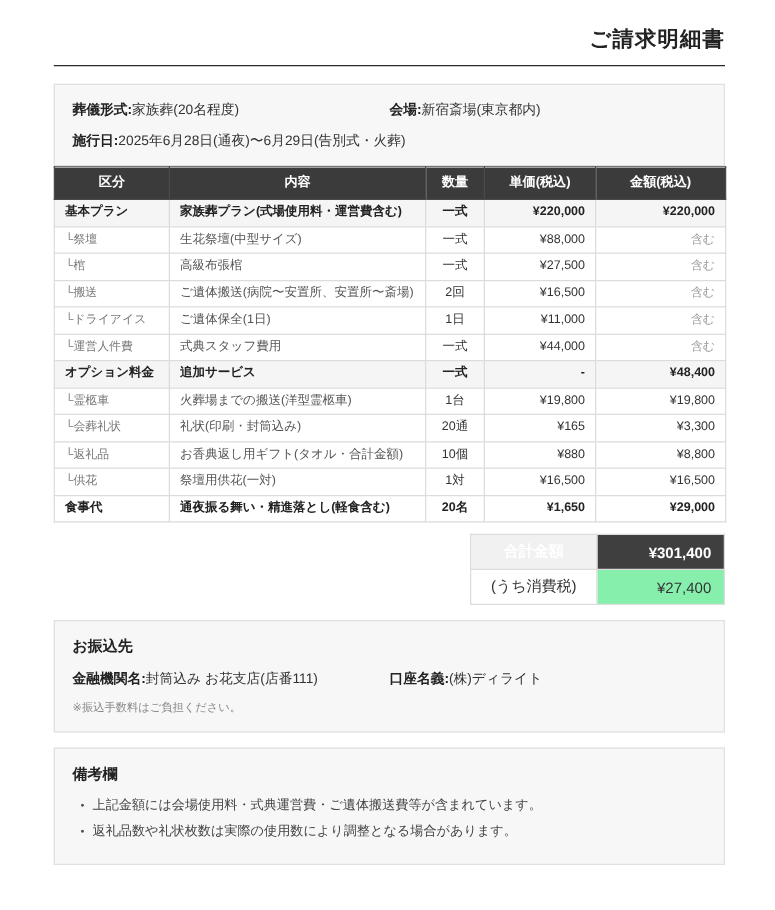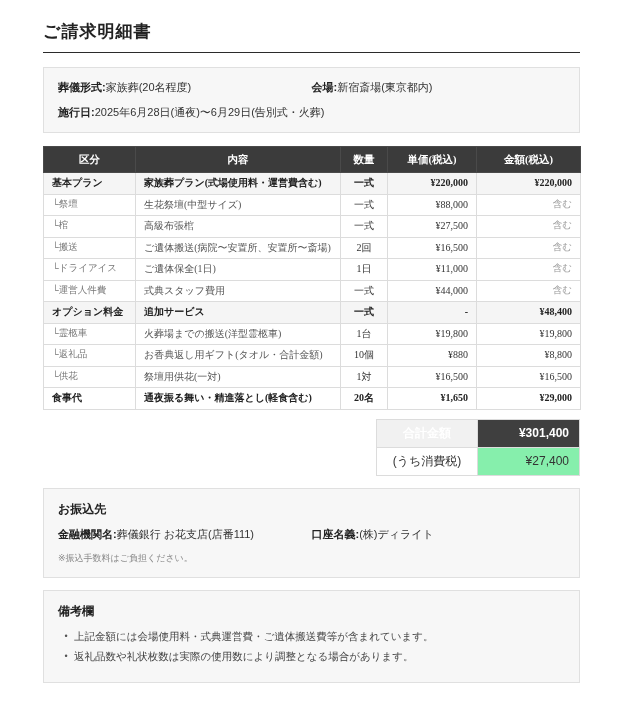--- a/index.html
+++ b/index.html
@@ -5,34 +5,34 @@
   * { margin:0; padding:0; box-sizing:border-box; }
   html,body { background:#ffffff; }
   body {
     width:620px; min-height:728px;
     font-family:"Liberation Sans","DejaVu Sans",sans-serif;
     color:#333;
   }
   .page { padding:20px 40px 18px 43px; }
 
   
-  .doc-title { text-align:left; font-size:17px; font-weight:bold; color:#222; letter-spacing:1px; }
+  .doc-title { text-align:right; font-size:17px; font-weight:bold; color:#222; letter-spacing:1px; }
   .title-rule { border:none; border-top:1.5px solid #2b2b2b; margin-top:9px; }
 
   
   .box { background:#f7f7f7; border:1px solid #e0e0e0; padding:12px 14px; }
   .summary-box { margin-top:14px; font-size:11px; }
   .summary-grid { display:grid; grid-template-columns:1fr 1fr; row-gap:10px; }
   .summary-item .lbl { font-weight:bold; color:#222; }
   .summary-item .val { color:#333; }
   .summary-date { grid-column:1 / span 2; }
 
   
   table { border-collapse:collapse; width:100%; table-layout:fixed; }
-  .items-table { margin-top:13px; border:1px solid #cfcfcf;font-family:Liberation Serif, serif; }
+  .items-table { border:1px solid #cfcfcf; }
   .items-table th, .items-table td { border:1px solid #dcdcdc; padding:4px 8px; font-size:10px; line-height:1.25; overflow:hidden; white-space:nowrap; }
   .items-table th {
     background:#3b3b3b; color:#ffffff; font-weight:bold; text-align:center;
     font-size:10.5px; padding:6px 8px; border-color:#4a4a4a;
   }
   .col-cat   { width:92px; }
   .col-desc  { width:205px; }
   .col-qty   { width:47px; }
   .col-price { width:89px; }
   .col-amt   { width:104px; }
@@ -168,20 +168,27 @@
         </tr>
 
         <tr class="row-sub">
           <td>└霊柩車</td>
           <td>火葬場までの搬送(洋型霊柩車)</td>
           <td>1台</td>
           <td>¥19,800</td>
           <td>¥19,800</td>
         </tr>
 
+        <tr class="row-sub">
+          <td>└会葬礼状</td>
+          <td>礼状(印刷・封筒込み)</td>
+          <td>20通</td>
+          <td>¥165</td>
+          <td>¥3,300</td>
+        </tr>
 
         <tr class="row-sub">
           <td>└返礼品</td>
           <td>お香典返し用ギフト(タオル・合計金額)</td>
           <td>10個</td>
           <td>¥880</td>
           <td>¥8,800</td>
         </tr>
 
         <tr class="row-sub">
@@ -214,21 +221,21 @@
           <td class="tax-value-cell">¥27,400</td>
         </tr>
       </tbody>
     </table>
   </div>
 
   <div class="box bank-box">
     <div class="box-title">お振込先</div>
     <div class="bank-grid">
       <div class="bank-item bank-name-row">
-        <span class="lbl">金融機関名:</span><span class="val">葬儀銀行 お花支店(店番111)</span>
+        <span class="lbl">金融機関名:</span><span class="val">封筒込み お花支店(店番111)</span>
       </div>
       <div class="bank-item">
         <span class="lbl">口座名義:</span><span class="val">(株)ディライト</span>
       </div>
     </div>
     <div class="bank-note">※振込手数料はご負担ください。</div>
   </div>
 
   <div class="box remarks-box">
     <div class="box-title">備考欄</div>

